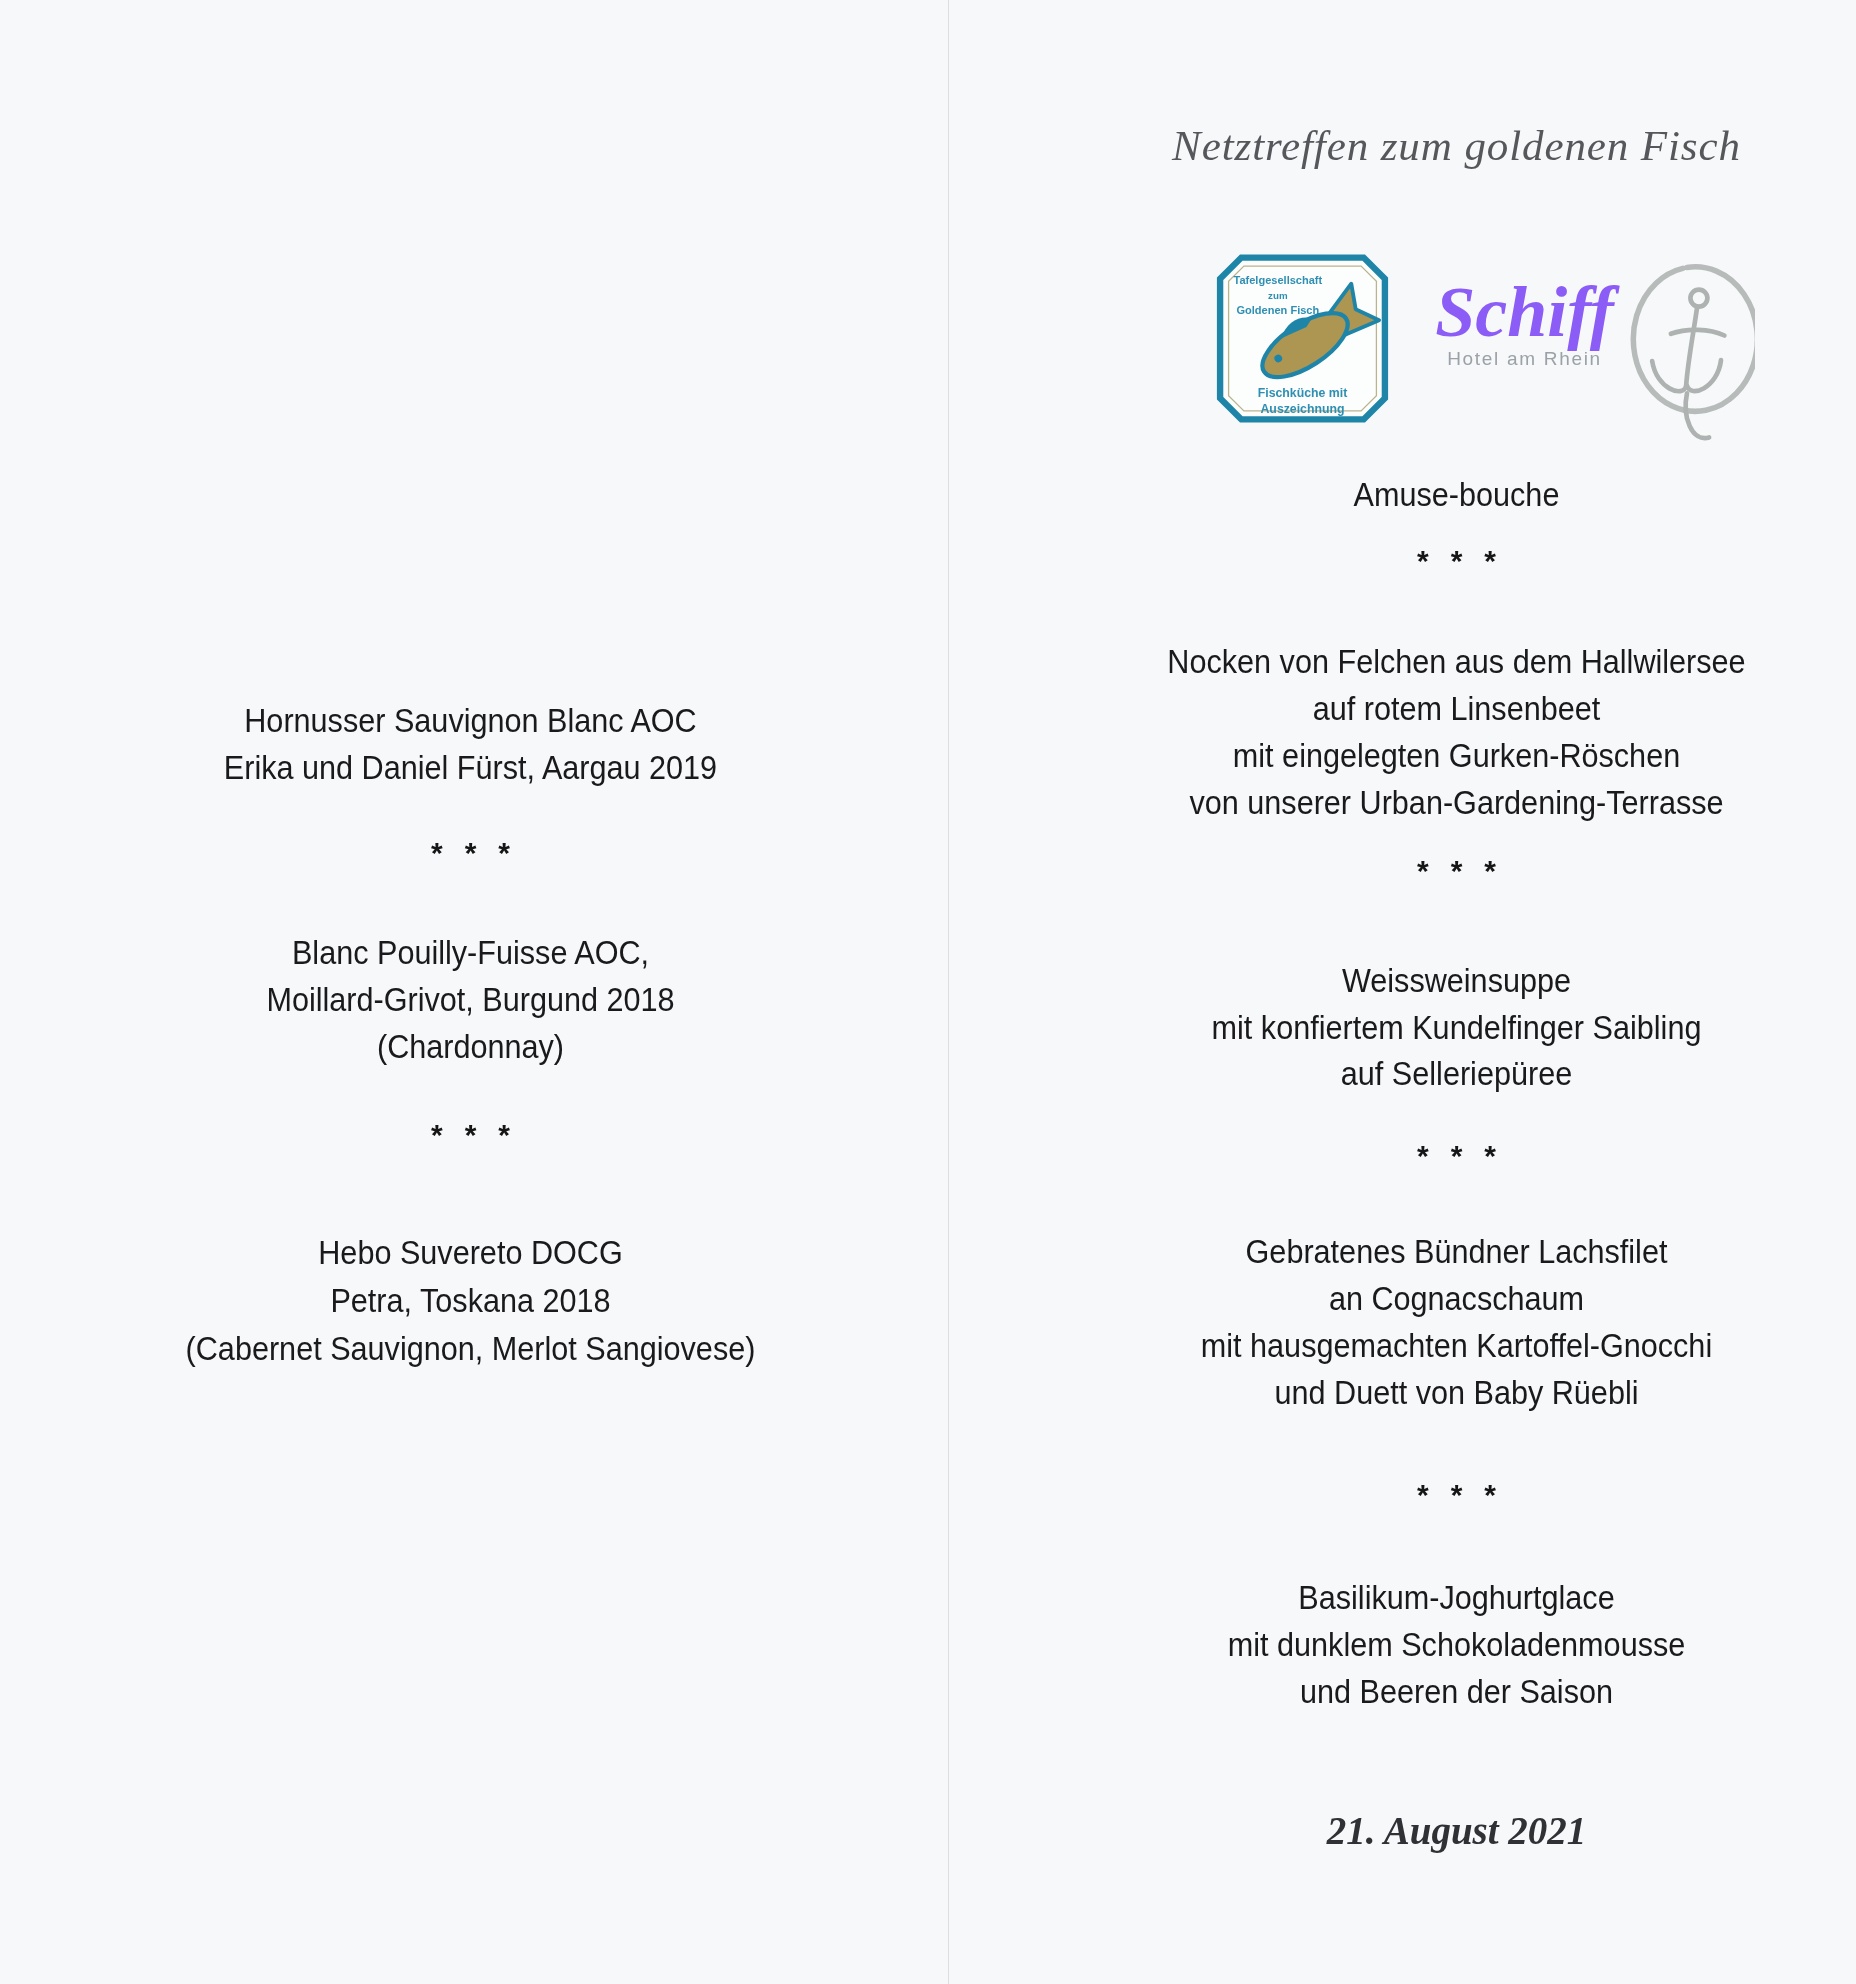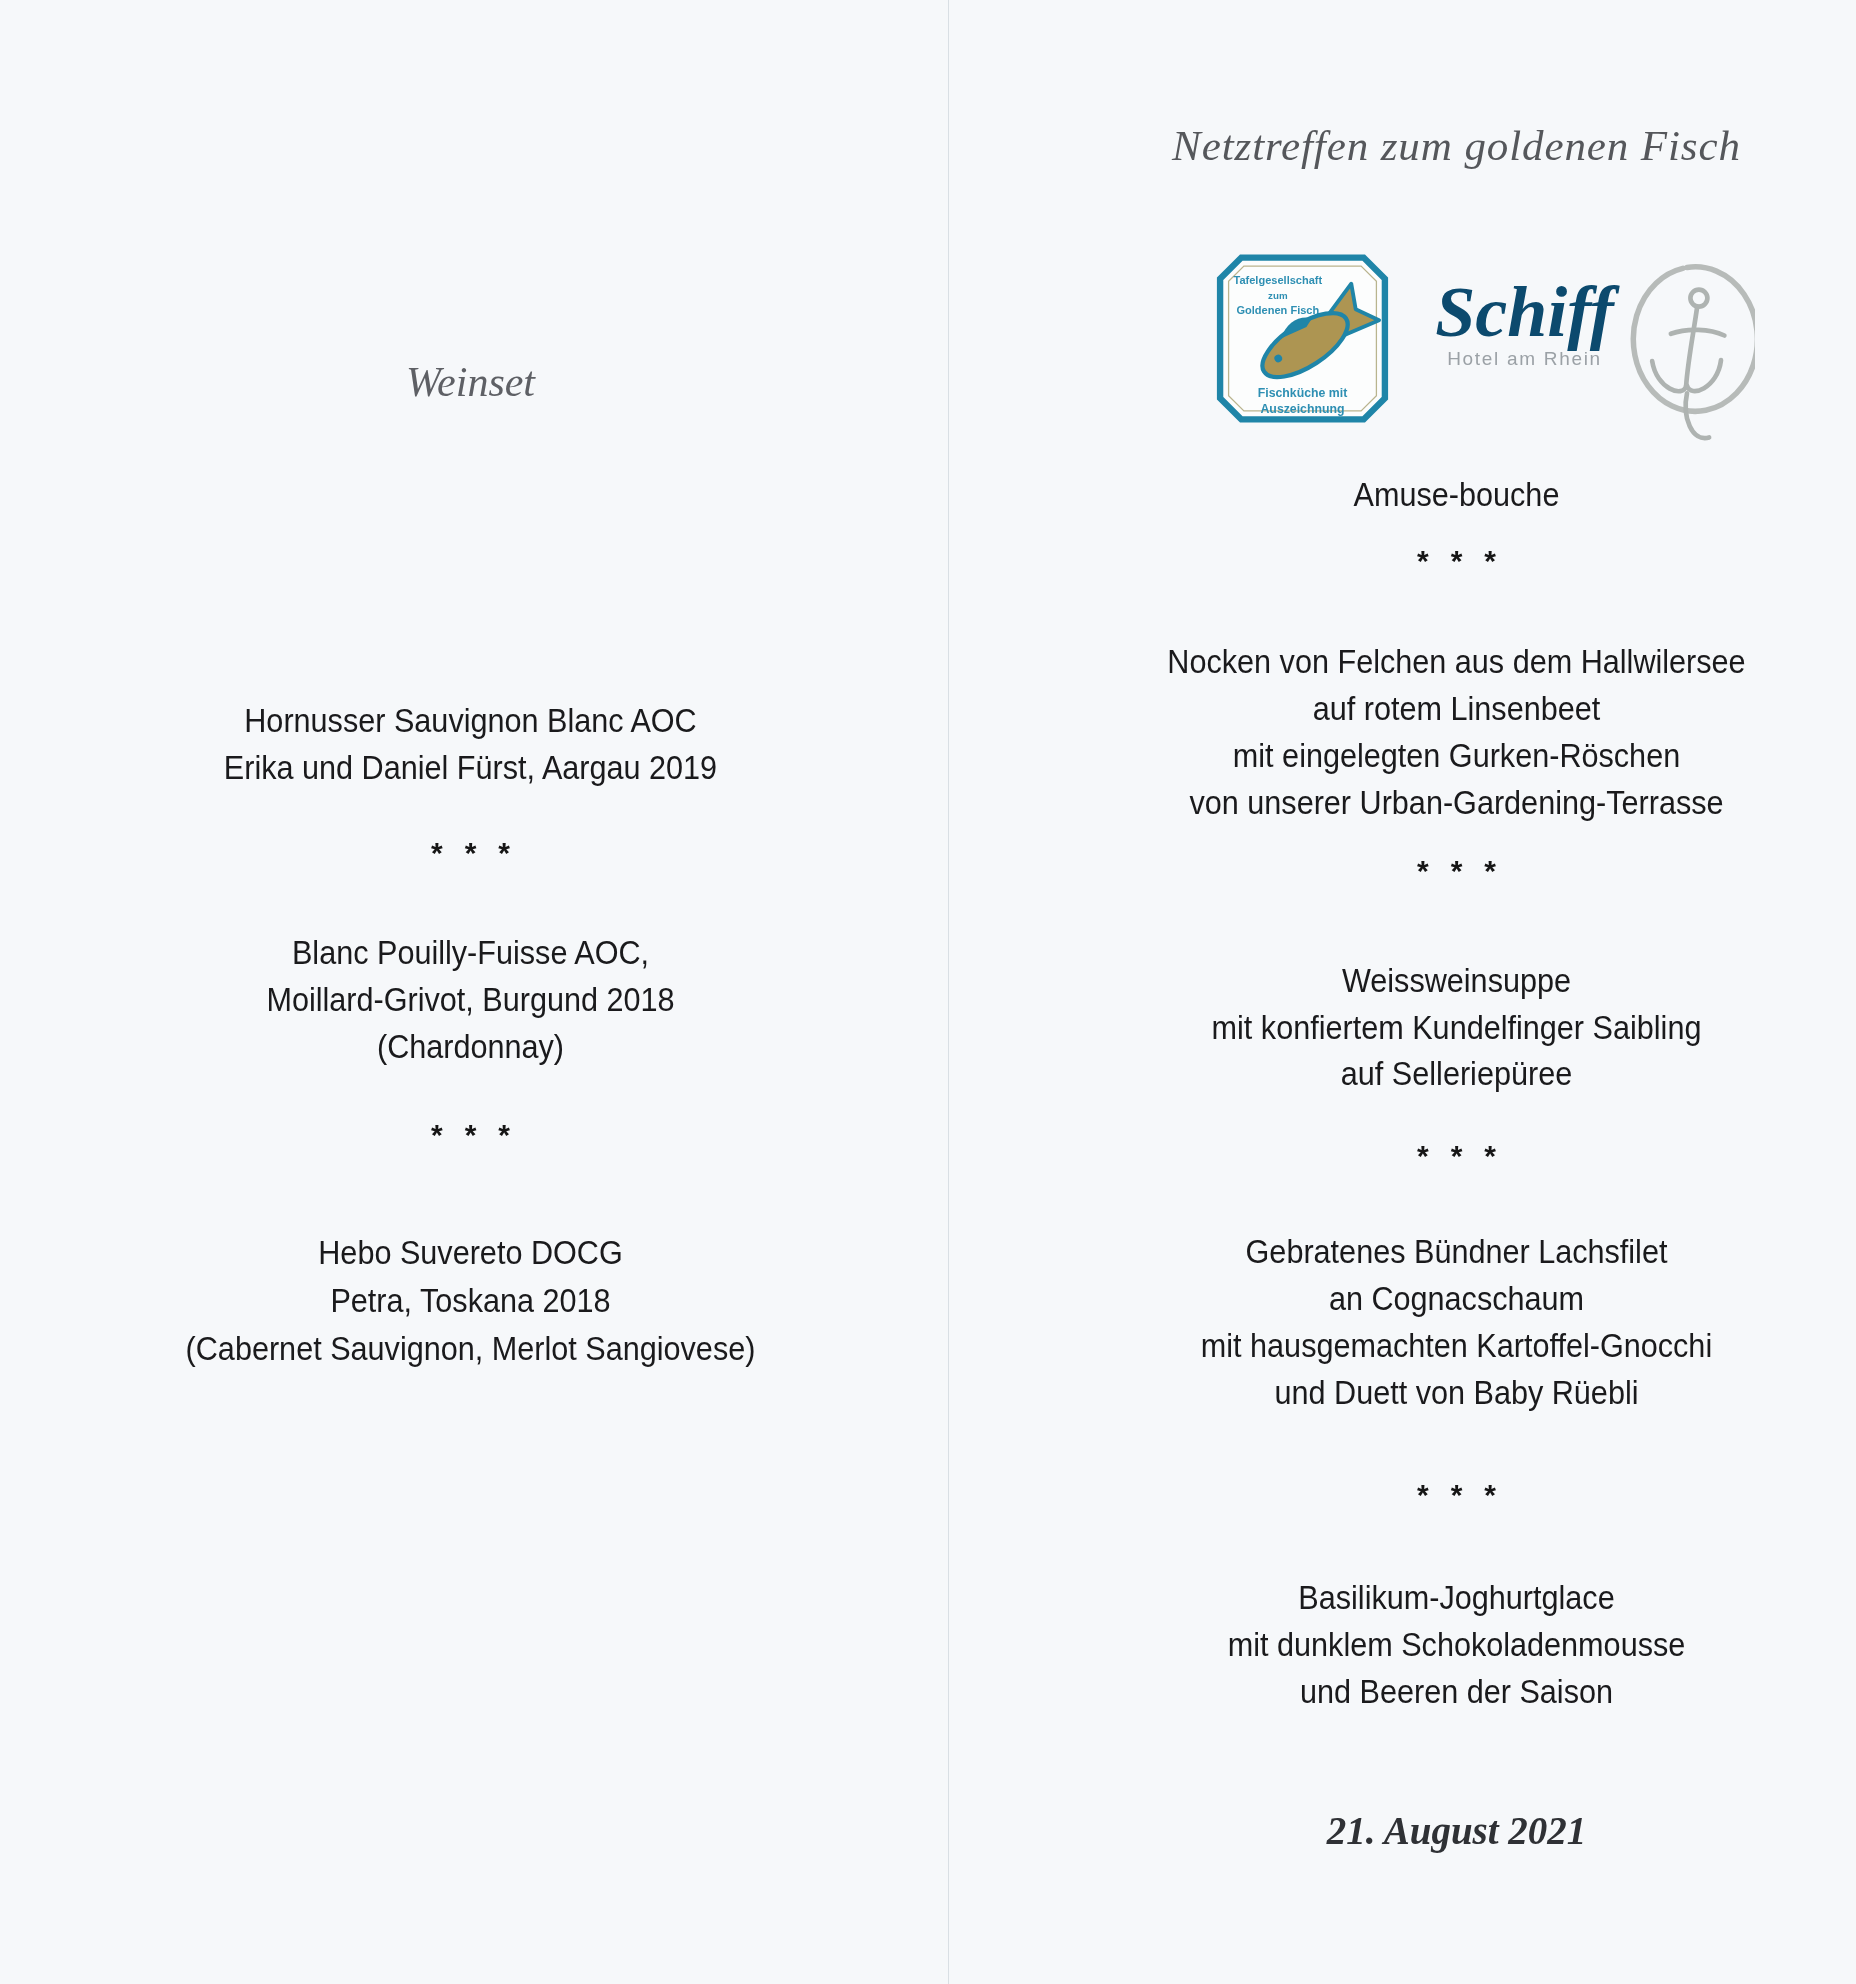--- a/index.html
+++ b/index.html
@@ -18,33 +18,32 @@
        font-size:30px;line-height:1;font-weight:600;color:#161616;
        letter-spacing:6.8px;text-indent:6.8px;}
   .script-head{position:absolute;left:0;width:100%;text-align:center;
        font-family:"Liberation Serif",serif;font-style:italic;white-space:nowrap;}
   #event-title{top:121px;font-size:43px;color:#55575b;letter-spacing:0.9px;}
   #wine-heading{top:358px;font-size:42px;color:#5e6065;}
   #menu-date{top:1808px;font-size:39px;color:#2f3135;font-weight:600;}
   
   #schiff-logo{position:absolute;left:1418px;top:276px;width:213px;text-align:center;}
   #schiff-name{font-family:"Liberation Serif",serif;font-style:italic;font-weight:600;
-      font-size:72px;line-height:1;color:#0c4a6e;}
+      font-size:72px;line-height:1;color:#8b5cf6;}
   #schiff-sub{font-size:19px;letter-spacing:1.7px;color:#9ba1a6;}
   .abs{position:absolute;}
   svg text{font-family:"Liberation Sans",sans-serif;font-weight:bold;}
 </style>
 </head>
 <body>
 
 <div id="scan">
   <div id="fold"></div>
 
   <div class="page" id="page-left">
-    <div class="script-head" id="wine-heading">Weinset</div>
 
     <div class="line" style="top:703px">Hornusser Sauvignon Blanc AOC</div>
     <div class="line" style="top:750px">Erika und Daniel Fürst, Aargau 2019</div>
 
     <div class="sep" style="top:838px">* * *</div>
 
     <div class="line" style="top:935px">Blanc Pouilly-Fuisse AOC,</div>
     <div class="line" style="top:982px">Moillard-Grivot, Burgund 2018</div>
     <div class="line" style="top:1029px">(Chardonnay)</div>
 

